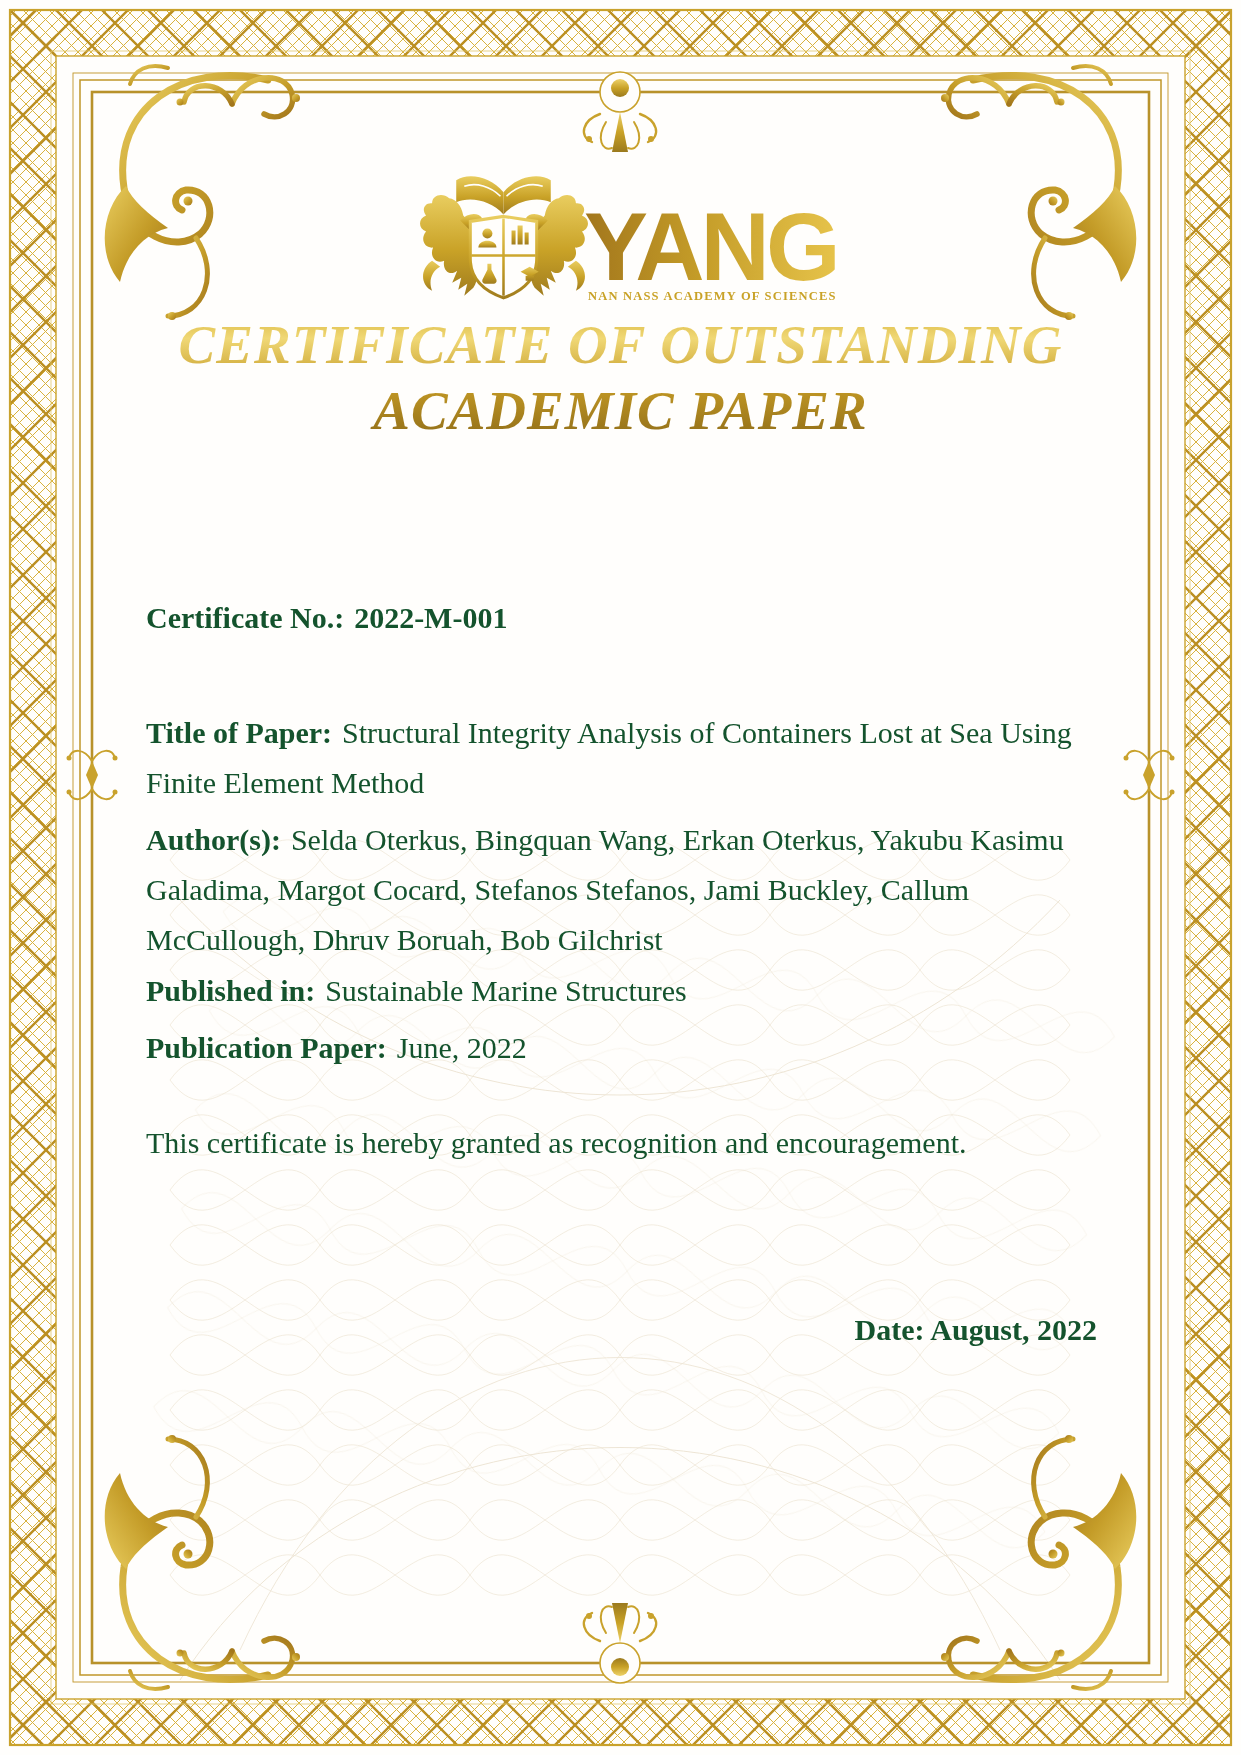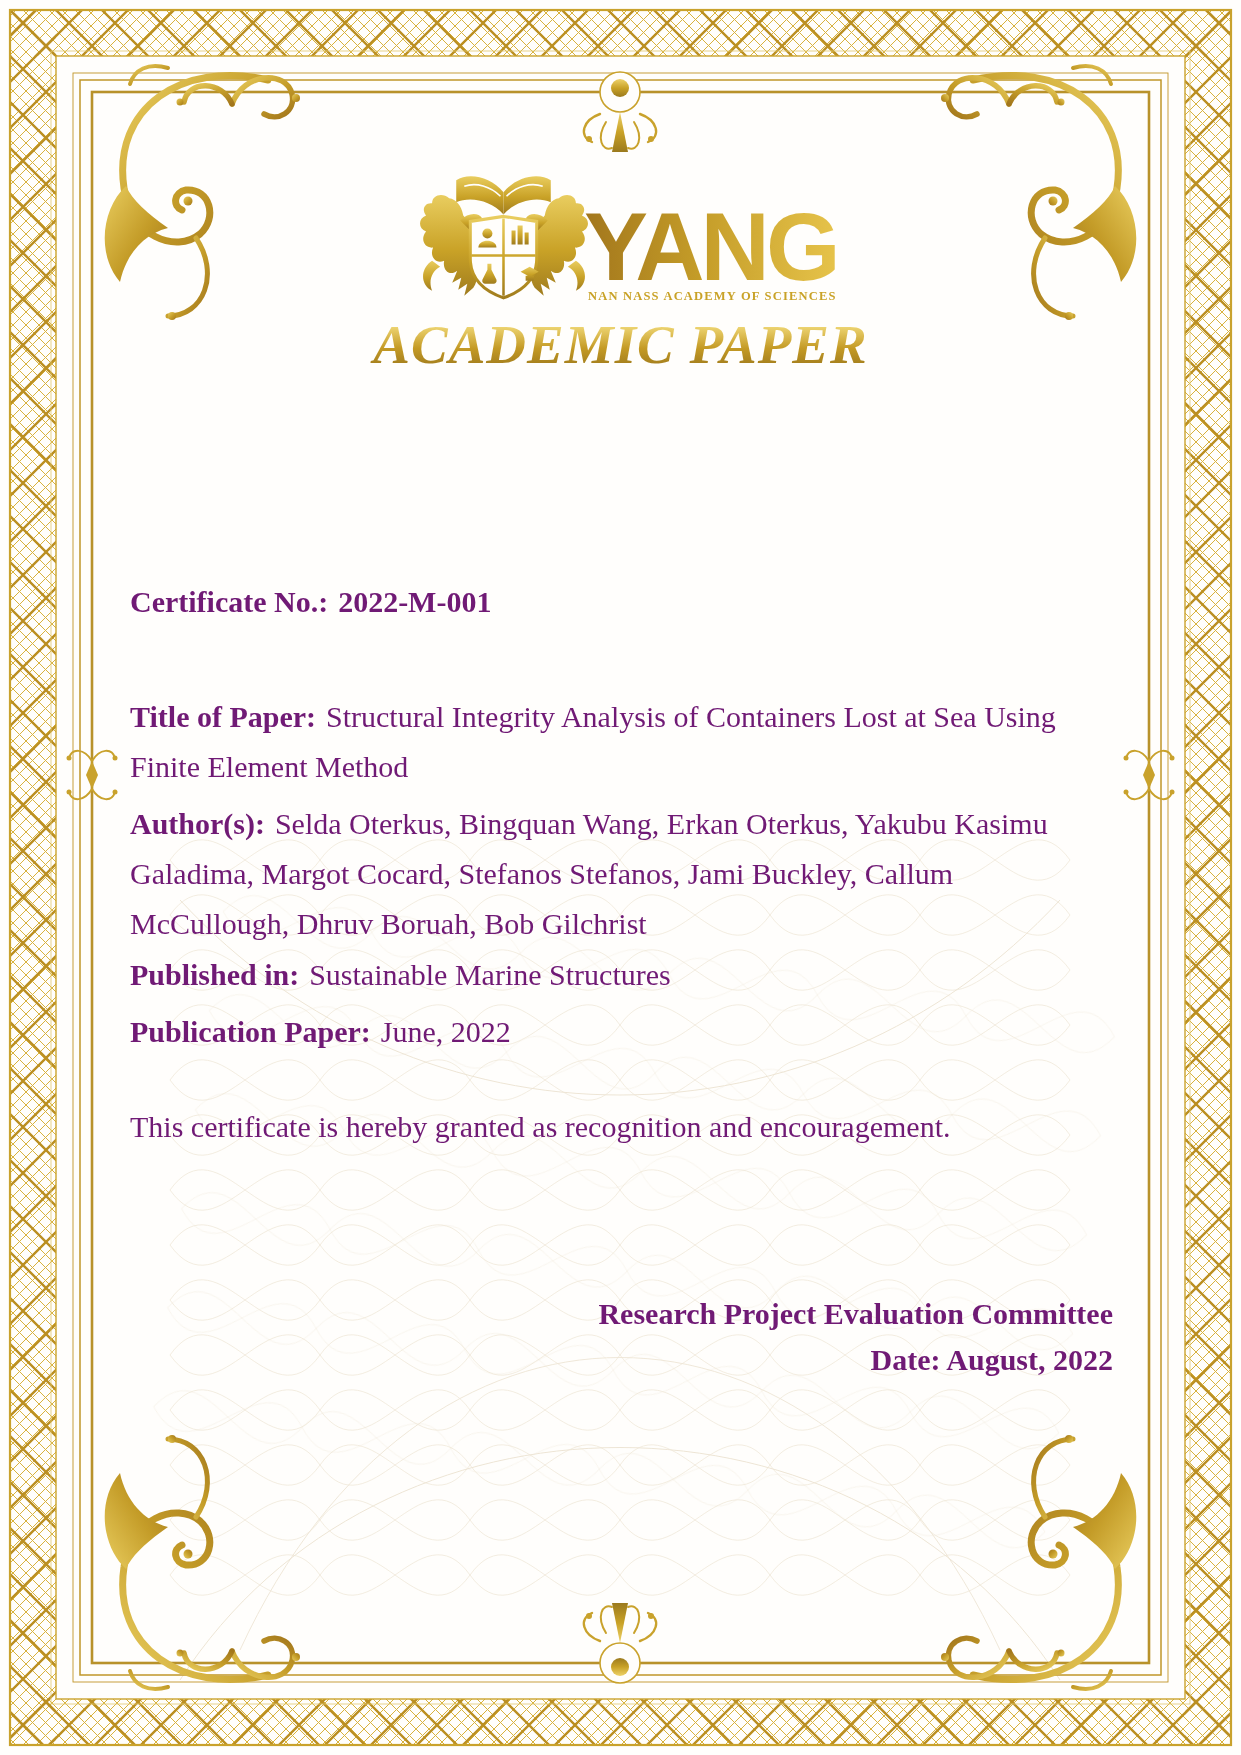--- a/index.html
+++ b/index.html
@@ -27,21 +27,21 @@
     position:absolute;left:0;right:0;top:312px;z-index:2;margin:0;text-align:center;
     font-style:italic;font-weight:bold;font-size:55px;line-height:66px;letter-spacing:1px;
     color:#c9a227;
     background:linear-gradient(180deg,#d9b63e 0%,#f0d876 20%,#c49a25 55%,#8c6a18 100%);
   }
   .title span{display:block;}
   @supports ((-webkit-background-clip:text) or (background-clip:text)){
     .wordmark,.title{-webkit-background-clip:text;background-clip:text;color:transparent;}
   }
   
-  .txt{position:absolute;z-index:2;margin:0;color:#701a75;}
+  .txt{position:absolute;z-index:2;margin:16px;color:#14532d;}
   .field{left:130px;width:990px;font-size:30px;line-height:50px;}
   .lbl{font-weight:bold;margin-right:0.33em;}
   .boldline{font-weight:bold;}
   .p-certno{top:577px;}
   .p-certify{top:635px;}
   .p-title{top:692px;}
   .p-authors{top:799px;width:972px;}
   .p-published{top:950px;}
   .p-pubdate{top:1007px;}
   .p-grant{top:1102px;}
@@ -225,20 +225,21 @@
       <path d="M71,95 h4 v6 l5,10 a3,3 0 0 1 -3,4 h-8 a3,3 0 0 1 -3,-4 l5,-10 Z"></path>
       <path d="M104,103 l9,-5 l9,5 l-9,5 Z M109,107 h8 v5 h-8 Z"></path>
       <path d="M113,108 v7" fill="none" stroke="url(#cgv)" stroke-width="1.5"></path>
     </g>
   </svg>
 
   <div class="wordmark">YANG</div>
   <div class="tagline">NAN NASS ACADEMY OF SCIENCES</div>
 
   <h1 class="title">
+    <span>CERTIFICATE OF OUTSTANDING</span>
     <span>ACADEMIC PAPER</span>
   </h1>
 
   <p class="txt field p-certno boldline">
     <span class="lbl">Certificate No.:</span><span>2022-M-001</span>
   </p>
 
 
   <p class="txt field p-title">
     <span class="lbl">Title of Paper:</span><span>Structural Integrity Analysis of Containers Lost at Sea Using Finite Element Method</span>
@@ -252,17 +253,16 @@
     <span class="lbl">Author(s):</span><span>Selda Oterkus, Bingquan Wang, Erkan Oterkus, Yakubu Kasimu Galadima, Margot Cocard, Stefanos Stefanos, Jami Buckley, Callum McCullough, Dhruv Boruah, Bob Gilchrist</span>
   </p>
 
   <p class="txt field p-pubdate">
     <span class="lbl">Publication Paper:</span><span>June, 2022</span>
   </p>
 
   <p class="txt field p-grant">This certificate is hereby granted as recognition and encouragement.</p>
 
   <div class="txt issued">
-    <div>Research Project Evaluation Committee</div>
     <div>Date: August, 2022</div>
   </div>
 
 </div>
 
 </body></html>

